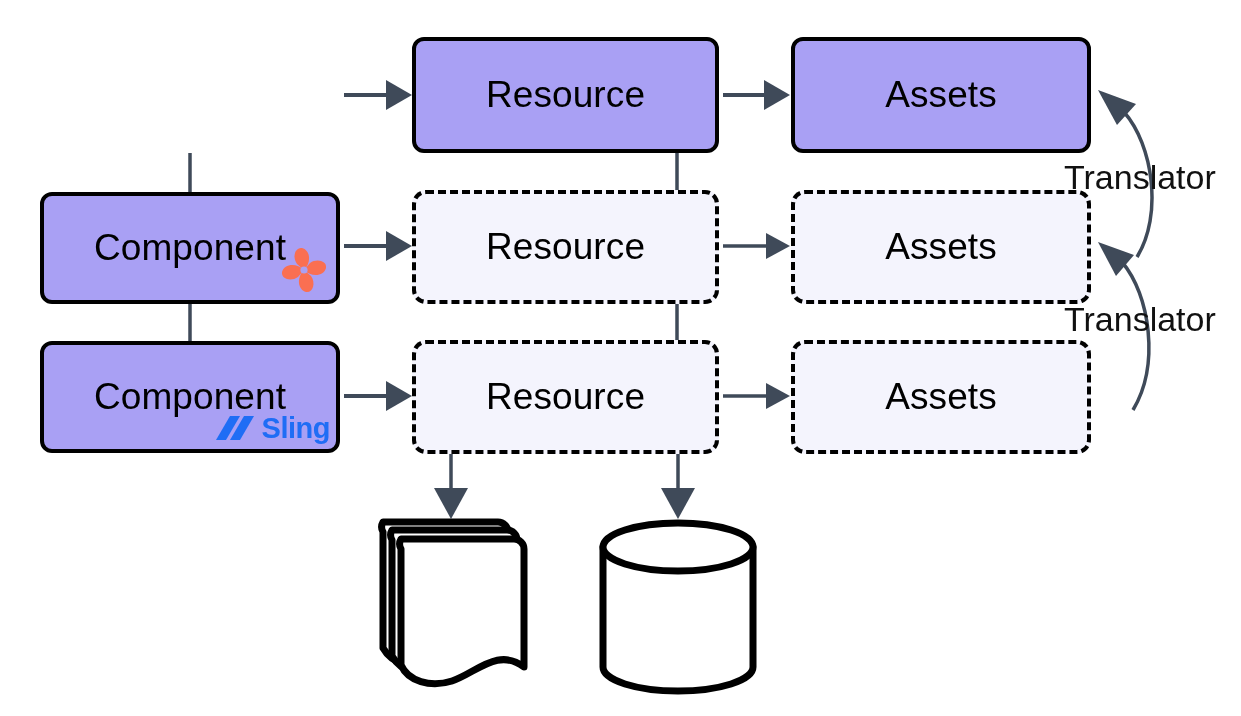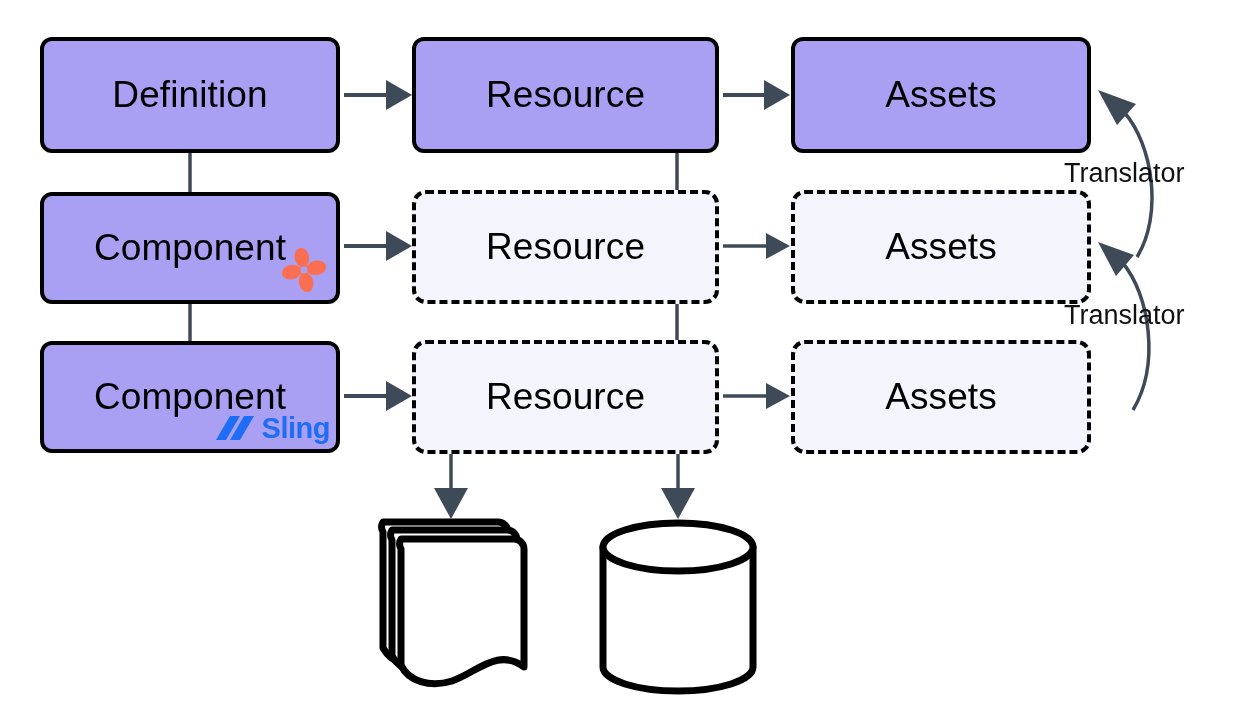--- a/index.html
+++ b/index.html
@@ -42,21 +42,21 @@
     right:6px;bottom:6px;
     display:flex;align-items:center;gap:2px;
   }
   .sling-word{
     font-size:29px;font-weight:bold;color:#1f6df5;
     letter-spacing:-0.5px;line-height:1;
   }
 
   .edge-label{
     position:absolute;
-    font-size:27px;
+    font-size:34px;
     color:#111111;
     white-space:nowrap;
   }
 
   svg.overlay{
     position:absolute;left:0;top:0;width:1241px;height:716px;
     pointer-events:none;
   }
   .ln{stroke:#3f4a59;stroke-width:4;fill:none;}
   .ln-thin{stroke:#3f4a59;stroke-width:3.5;fill:none;}
@@ -138,23 +138,20 @@
       <path class="ico" d="M392,530 h115 a10,10 0 0 1 10,10 v118 c-26,-20 -48,6 -72,14 -22,7 -44,0 -53,-16 v-116 a10,10 0 0 1 0,-10 z"></path>
       <path class="ico" d="M401,539 h113 a10,10 0 0 1 10,10 v118 c-26,-20 -48,6 -72,14 -22,7 -44,0 -51,-16 v-116 a10,10 0 0 1 0,-10 z"></path>
     </g>
 
     <g>
       <path class="ico" d="M603,547 v120 a75,24 0 0 0 150,0 v-120 z"></path>
       <ellipse class="ico" cx="678" cy="547" rx="75" ry="24"></ellipse>
     </g>
   </svg>
 
-  <div class="node solid" style="left:40px;top:37px;width:300px;height:116px;">
-    <span class="label">Definition</span>
-  </div>
 
   <div class="node solid" style="left:40px;top:192px;width:300px;height:112px;">
     <span class="label">Component</span>
     <span class="badge jcr-mark">
       <svg viewBox="0 0 52 52" width="52" height="52">
         <g fill="#fa6f52">
           <path d="M26 26 C18 18, 6 20, 4 28 C3 35, 13 38, 20 33 Z"></path>
           <path d="M26 26 C34 34, 46 32, 48 24 C49 17, 39 14, 32 19 Z"></path>
           <path d="M26 26 C18 34, 20 46, 28 48 C35 49, 38 39, 33 32 Z"></path>
           <path d="M26 26 C34 18, 32 6, 24 4 C17 3, 14 13, 19 20 Z"></path>

